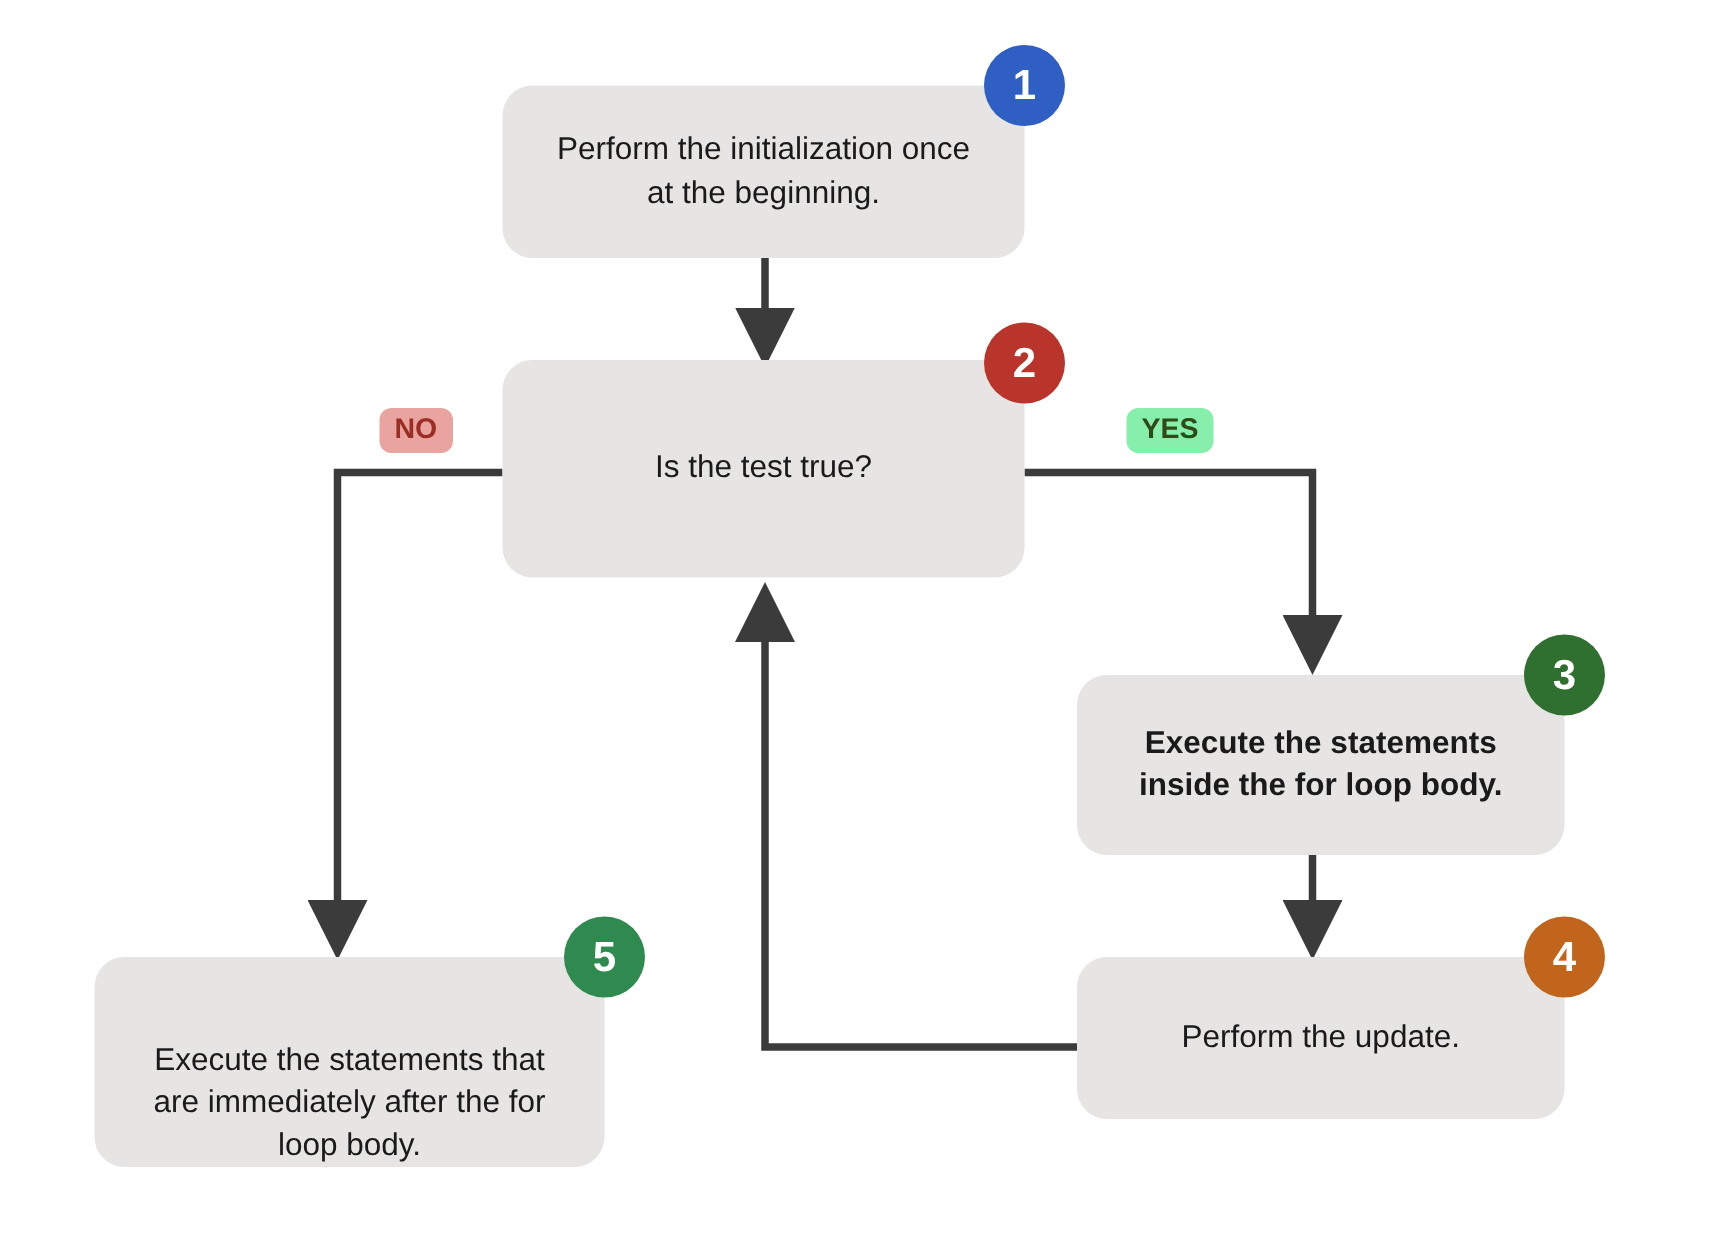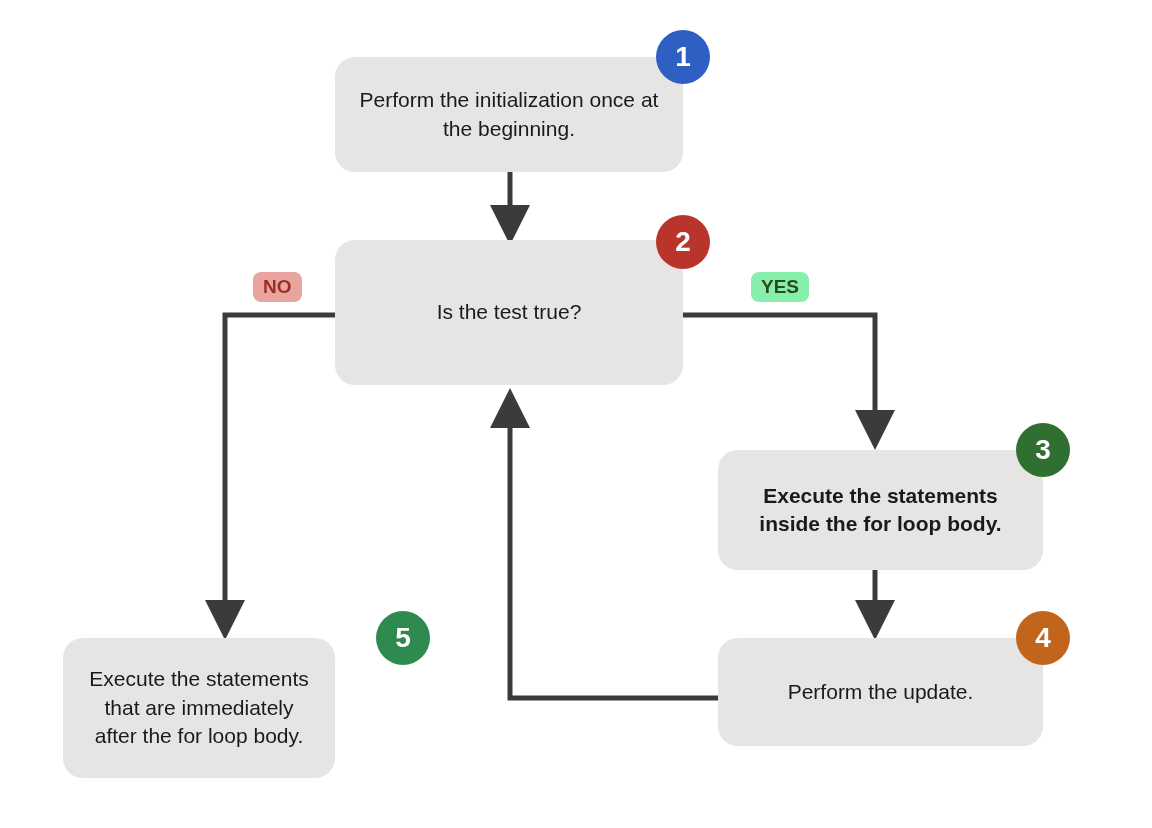--- a/index.html
+++ b/index.html
@@ -12,21 +12,21 @@
     position: relative;
   }
   .node {
     position: absolute;
     background: #e6e5e3;
     border-radius: 20px;
     display: flex;
     align-items: center;
     justify-content: center;
     text-align: center;
-    padding: 0 24px;
+    padding: 0 36px;
     box-sizing: border-box;
     color: #1a1a1a;
     font-size: 21px;
     line-height: 1.35;
   }
   .badge {
     position: absolute;
     width: 54px;
     height: 54px;
     border-radius: 50%;
@@ -103,21 +103,21 @@
   <span>3</span>
 </div>
 
 <div class="node" style="left:718px; top:638px; width:325px; height:108px;">
   <span>Perform the update.</span>
 </div>
 <div class="badge" style="left: 1016px; top: 611px; background: rgb(193, 101, 29);">
   <span>4</span>
 </div>
 
-<div class="node" style="left:63px; top:638px; width:272px; height:140px;">
+<div class="node" style="left:63px; top:638px; width:340px; height:140px;align-items:flex-end;">
   <span>Execute the statements that are immediately after the for loop body.</span>
 </div>
 <div class="badge" style="left: 376px; top: 611px; background: rgb(47, 138, 79);">
   <span>5</span>
 </div>
 
 <div class="label no" style="left:253px; top:272px;text-align:right;">
   <span>NO</span>
 </div>
 <div class="label yes" style="left:751px; top:272px;">

